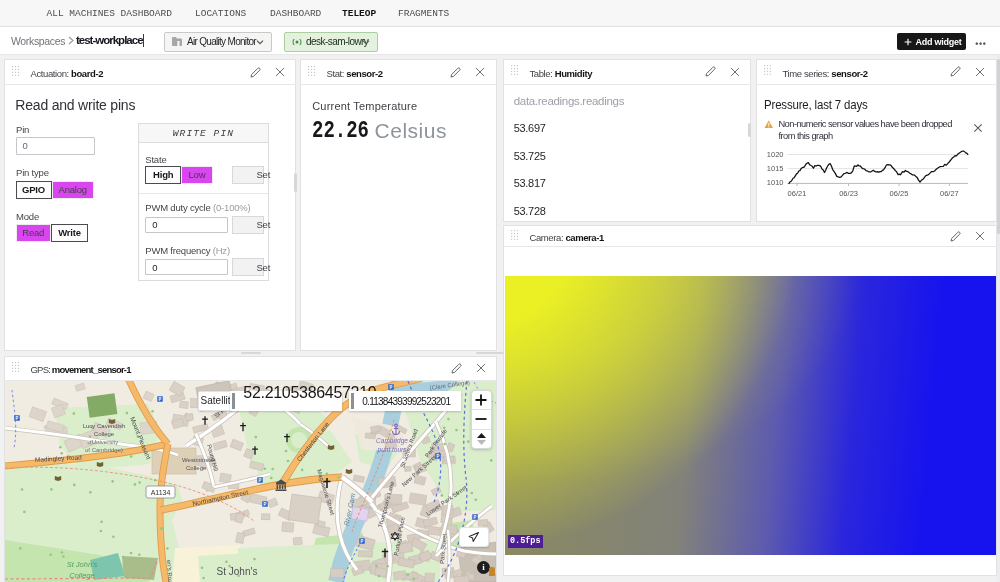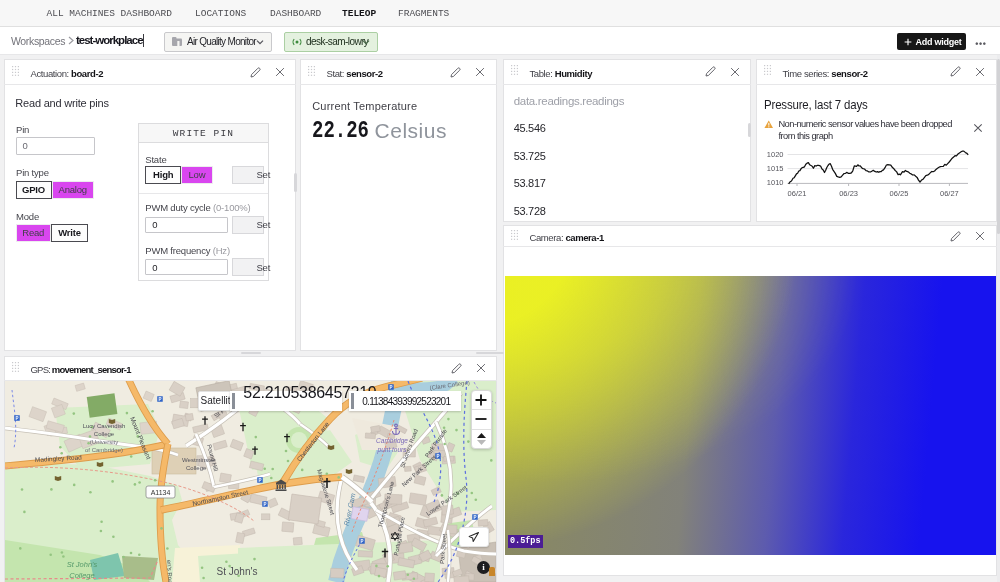--- a/index.html
+++ b/index.html
@@ -192,50 +192,50 @@
       <rect x="5.8" y="5.8" width="1.2" height="1.2" fill="#c9c9cd"></rect>
       <rect x="5.8" y="8.7" width="1.2" height="1.2" fill="#c9c9cd"></rect>
     </svg>
     <div class="clabel" style="left:30.5px;top:364.05px;"><span style="letter-spacing:-0.8px">GPS:&nbsp;<b>movement_sensor-1</b></span></div>
     <svg class="abs" style="left:449.5px;top:361.75px" width="13" height="13" viewBox="0 0 13 13">
       <path d="M2 11 L2.55 8.6 L8.9 2.25 a1.15 1.15 0 0 1 1.63 0 l0.22 0.22 a1.15 1.15 0 0 1 0 1.63 L4.4 10.45 L2 11 Z" fill="none" stroke="#63636a" stroke-width="1"></path>
     </svg>
     <svg class="abs" style="left:474.5px;top:362.25px" width="12" height="12" viewBox="-6 -6 12 12">
       <path d="M-3.9 -3.9 L3.9 3.9 M-3.9 3.9 L3.9 -3.9" stroke="#6a6a70" stroke-width="1"></path>
     </svg>
-<div class="abs" style="left:15.3px;top:97px;font-size:11px;letter-spacing:-0.2px;color:#2f2f38;">Read and write pins</div>
+<div class="abs" style="left:15.3px;top:97px;font-size:14px;letter-spacing:-0.2px;color:#2f2f38;">Read and write pins</div>
 <div class="flabel" style="left:16px;top:123.5px;">Pin</div>
 <div class="inp" style="left:15.5px;top:136.5px;width:79px;height:18.5px;color:#6a6a72;">0</div>
 <div class="flabel" style="left:16px;top:166.5px;">Pin type</div>
 <div class="btn sel" style="left:15.5px;top:180.5px;width:36px;height:18.5px;">GPIO</div>
 <div class="btn" style="left:51.5px;top:180.5px;width:42.5px;height:18.5px;">Analog</div>
 <div class="flabel" style="left:16px;top:210.5px;">Mode</div>
 <div class="btn" style="left:15.5px;top:223.5px;width:35.5px;height:18.5px;">Read</div>
 <div class="btn sel" style="left:51px;top:223.5px;width:37px;height:18.5px;">Write</div>
 <div class="abs" style="left:137.5px;top:123.4px;width:131.8px;height:157.6px;border:1px solid #dcdcde;"></div>
-<div class="abs" style="left:137.5px;top:123.4px;width:131.8px;height:19.6px;background:#f7f7f7;border:1px solid #dcdcde;display:flex;align-items:center;justify-content:center;font-family:'Liberation Mono',monospace;font-size:9.5px;letter-spacing:1.1px;color:#3a3a40;">WRITE PIN</div>
+<div class="abs" style="left:137.5px;top:123.4px;width:131.8px;height:19.6px;background:#f7f7f7;border:1px solid #dcdcde;display:flex;align-items:center;justify-content:center;font-family:'Liberation Mono',monospace;font-size:9.5px;letter-spacing:1.1px;color:#3a3a40;font-style:italic;">WRITE PIN</div>
 <div class="flabel" style="left:145.3px;top:153.5px;">State</div>
 <div class="btn sel" style="left:145.3px;top:165.5px;width:35.8px;height:18.3px;">High</div>
 <div class="btn" style="left:181.1px;top:165.5px;width:31.6px;height:18.3px;">Low</div>
 <div class="btn set" style="left:232.3px;top:165.5px;width:27px;height:18.3px;">Set</div>
 <div class="abs" style="left:138.5px;top:192.6px;width:129.8px;height:1px;background:#e7e7e9;"></div>
 <div class="flabel" style="left:145.3px;top:201.5px;">PWM duty cycle <span class="dim">(0-100%)</span></div>
 <div class="inp" style="left:145.3px;top:216.7px;width:82.5px;height:16px;">0</div>
 <div class="btn set" style="left:232.3px;top:215.5px;width:27px;height:18.3px;">Set</div>
 <div class="flabel" style="left:145.3px;top:244.5px;">PWM frequency <span class="dim">(Hz)</span></div>
 <div class="inp" style="left:145.3px;top:259.4px;width:82.5px;height:16px;">0</div>
 <div class="btn set" style="left:232.3px;top:258.2px;width:27px;height:18.3px;">Set</div>
 <div class="sb" style="left:293.8px;top:173px;width:3.5px;height:19px;"></div>
 <div class="sb" style="left:241px;top:351.5px;width:20px;height:2.5px;"></div>
 <div class="sb" style="left:476px;top:351.5px;width:28px;height:2.5px;"></div>
 <div class="abs" style="left:312.2px;top:99.5px;font-size:11px;letter-spacing:0.2px;color:#3f3f46;">Current Temperature</div>
 <div class="abs" style="left:312.2px;top:117px;white-space:nowrap;"><span style="display:inline-block;transform:scaleX(0.79);transform-origin:left;font-family:'Liberation Mono',monospace;font-weight:bold;font-size:24px;color:#17171c;">22.26</span></div>
 <div class="abs" style="left:374.6px;top:119px;font-size:21px;letter-spacing:0.5px;color:#8f949c;">Celsius</div>
 <div class="abs" style="left:513.7px;top:94.5px;font-size:11.5px;letter-spacing:-0.3px;color:#9ea0a8;">data.readings.readings</div>
-<div class="abs" style="left:513.7px;top:122.2px;font-size:11px;letter-spacing:-0.3px;color:#26262b;">45.546</div>
+<div class="abs" style="left:513.7px;top:122.2px;font-size:11px;letter-spacing:-0.3px;color:#26262b;">53.697</div>
 <div class="abs" style="left:513.7px;top:149.7px;font-size:11px;letter-spacing:-0.3px;color:#26262b;">53.725</div>
 <div class="abs" style="left:513.7px;top:177.2px;font-size:11px;letter-spacing:-0.3px;color:#26262b;">53.817</div>
 <div class="abs" style="left:513.7px;top:204.7px;font-size:11px;letter-spacing:-0.3px;color:#26262b;">53.728</div>
 <div class="sb" style="left:747.8px;top:123px;width:3px;height:14px;"></div>
 <div class="abs" style="left:764.4px;top:95.1px;white-space:nowrap;"><span style="display:inline-block;transform:scaleX(0.85);transform-origin:left;font-size:13.5px;letter-spacing:-0.2px;color:#1d1d23;">Pressure, last 7 days</span></div>
 <svg class="abs" style="left:763.8px;top:119.6px" width="9.5" height="8.8" viewBox="0 0 11 10">
       <path d="M5.5 0.6 L10.6 9.4 L0.4 9.4 Z" fill="#e8a33d"></path>
       <rect x="5" y="3.2" width="1.2" height="3.2" fill="#fff"></rect>
       <rect x="5" y="7.2" width="1.2" height="1.2" fill="#fff"></rect>
     </svg>

